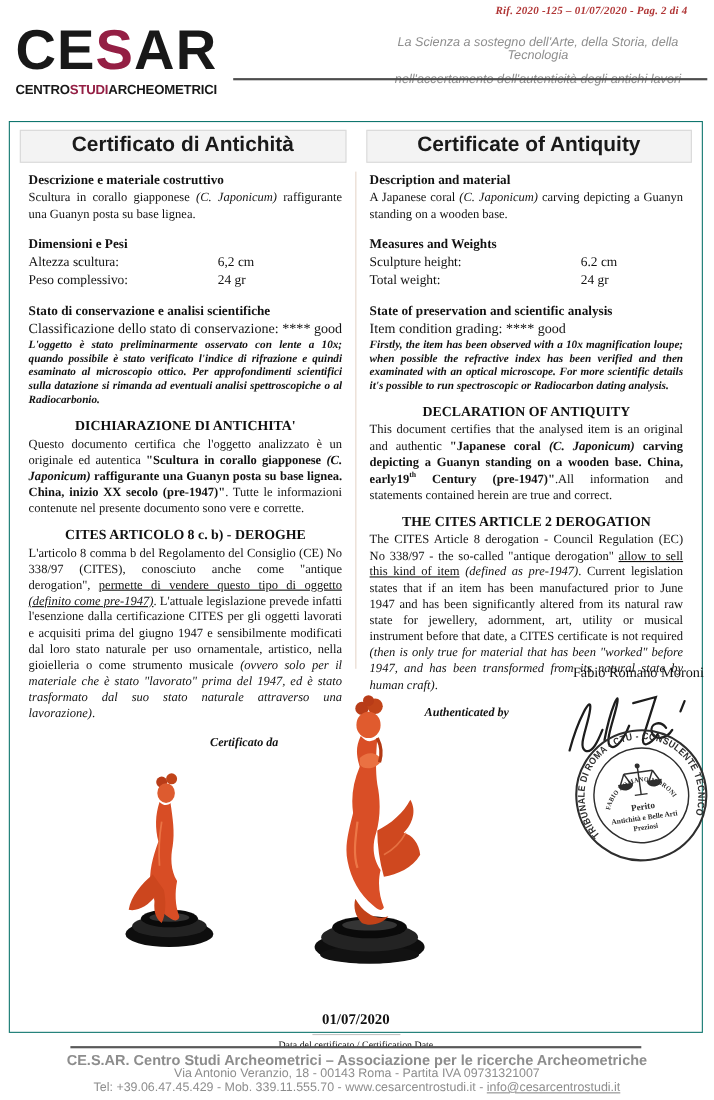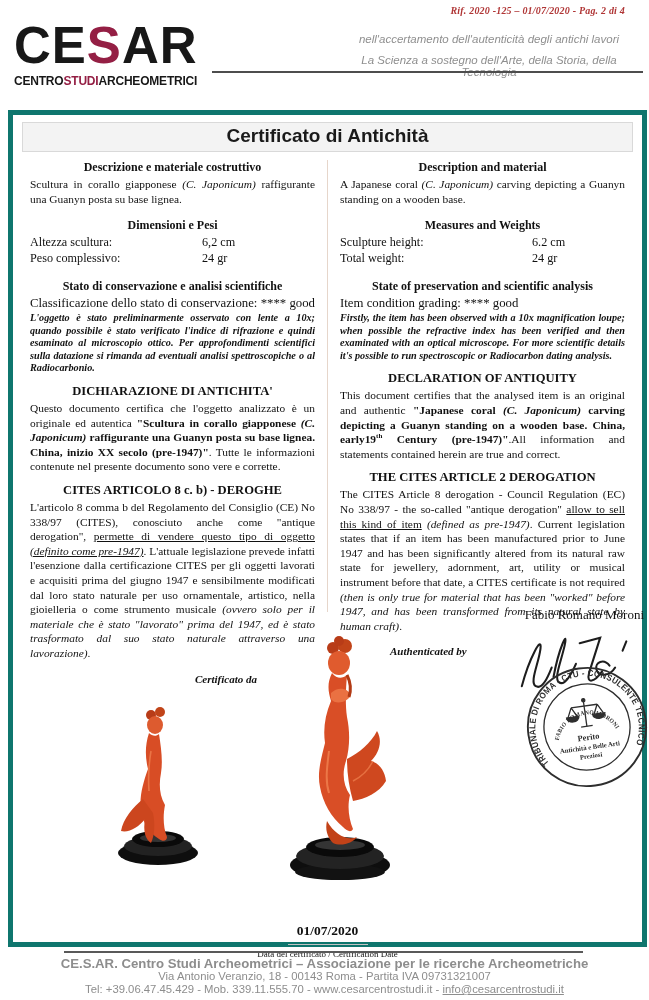--- a/index.html
+++ b/index.html
@@ -20,31 +20,31 @@
 
   
   .tagline{position:absolute;top:33px;left:336px;width:306px;text-align:center;
            font-family:"Liberation Sans",sans-serif;font-style:italic;
            font-size:11.5px;color:#8f8f8f;}
   .tagline .tl{margin-bottom:9px;}
   .header-rule{position:absolute;top:71px;left:212px;width:431px;border-top:2px solid #4d4d4d;}
 
   
   .cert-box{position:absolute;top:110px;left:8px;width:629px;height:827px;
-            border:5px solid #0f766e;background:#fff;}
+            border:1px solid #0f766e;background:#fff;}
   .col-headers{display:flex;gap:18px;margin:7px 9px 0 9px;}
   .col-header{flex:1;background:#f3f3f3;border:1px solid #d9d9d9;text-align:center;
               font-family:"Liberation Sans",sans-serif;font-weight:bold;font-size:19px;
               padding:2px 0 4px;color:#1a1a1a;}
 
   .cols{display:flex;margin:2px 9px 0 9px;}
   .col{flex:1;padding:4px 8px;}
   .col-divider{width:1px;background:#e6d6cb;margin:6px 4px 0;height:452px;}
 
-  .sec-title{font-size:12px;font-weight:bold;margin:12px 0 2px;text-align:center;}
+  .sec-title{font-size:12px;font-weight:bold;margin:12px 0 2px;}
   .sec-title.first{margin-top:2px;}
   .body-p{font-size:11.4px;line-height:1.28;text-align:justify;margin:0;}
   .mrow{display:flex;font-size:12.2px;line-height:1.3;}
   .col-it .mlabel{width:172px;}
   .col-en .mlabel{width:192px;}
   .grading{font-size:12.8px;margin:1px 0;}
   .note{font-size:10.2px;line-height:1.24;font-style:italic;font-weight:bold;
         text-align:justify;margin:1px 0 0;}
   .center-title{text-align:center;font-weight:bold;font-size:12.6px;margin:9px 0 2px;}
   .by-label{font-size:11px;font-weight:bold;font-style:italic;margin-top:12px;}
@@ -86,29 +86,30 @@
 <div class="page">
 
   <div class="ref">Rif.  2020 -125 – 01/07/2020 - Pag. 2 di 4</div>
 
   <div class="logo">
     <div class="logo-title"><span class="rs-dark">CE</span><span class="rs-maroon">S</span><span class="rs-dark">AR</span></div>
     <div class="logo-sub"><span class="rs-dark">CENTRO</span><span class="rs-maroon">STUDI</span><span class="rs-dark">ARCHEOMETRICI</span></div>
   </div>
 
   <div class="tagline">
+    <div class="tl">La Scienza a sostegno dell'Arte, della Storia, della Tecnologia</div>
     <div class="tl">nell'accertamento dell'autenticità degli antichi lavori</div>
-    <div class="tl">La Scienza a sostegno dell'Arte, della Storia, della Tecnologia</div>
   </div>
   <div class="header-rule"></div>
 
   <div class="cert-box">
 
     <div class="col-headers">
       <div class="col-header">Certificato di Antichità</div>
+      <div class="col-header">Certificate of Antiquity</div>
     </div>
 
     <div class="cols">
 
       <section class="col col-it">
         <h4 class="sec-title first">Descrizione e materiale costruttivo</h4>
         <p class="body-p"><span>Scultura in corallo giapponese </span><span class="rs-i">(C. Japonicum)</span><span> raffigurante una Guanyn posta su base lignea.</span></p>
 
         <h4 class="sec-title">Dimensioni e Pesi</h4>
         <div class="mrow">

